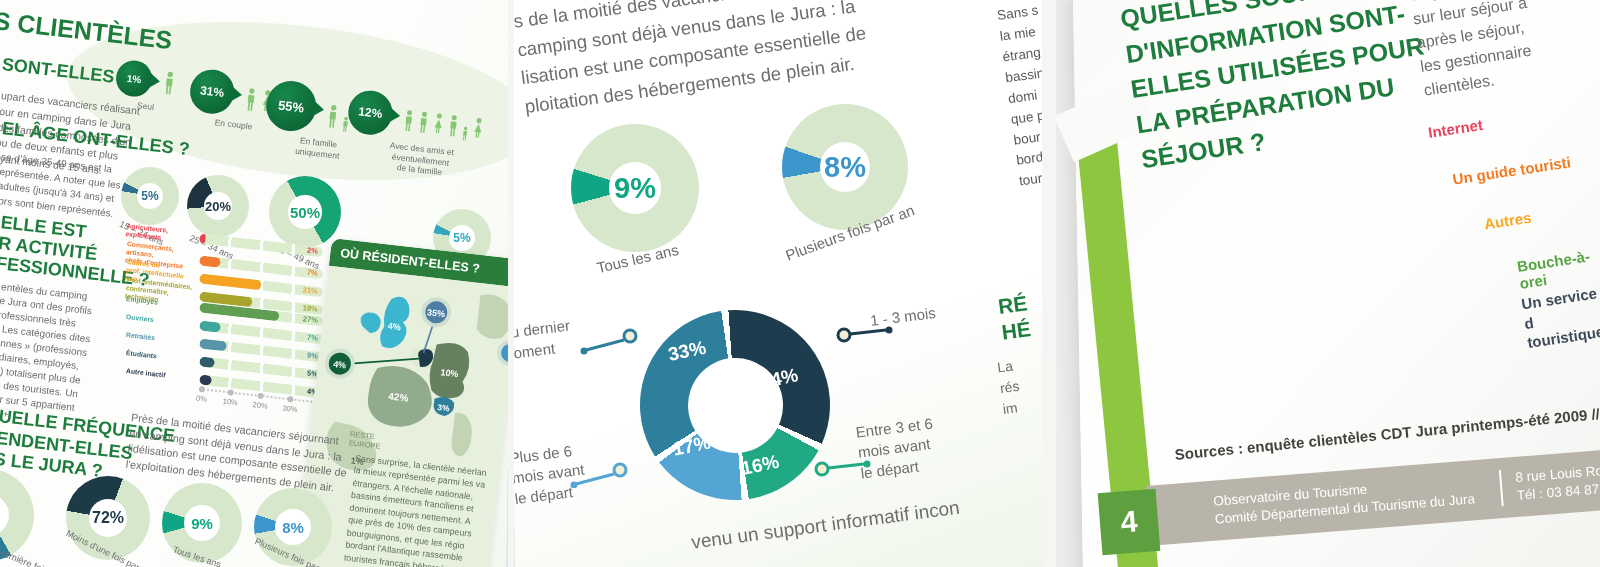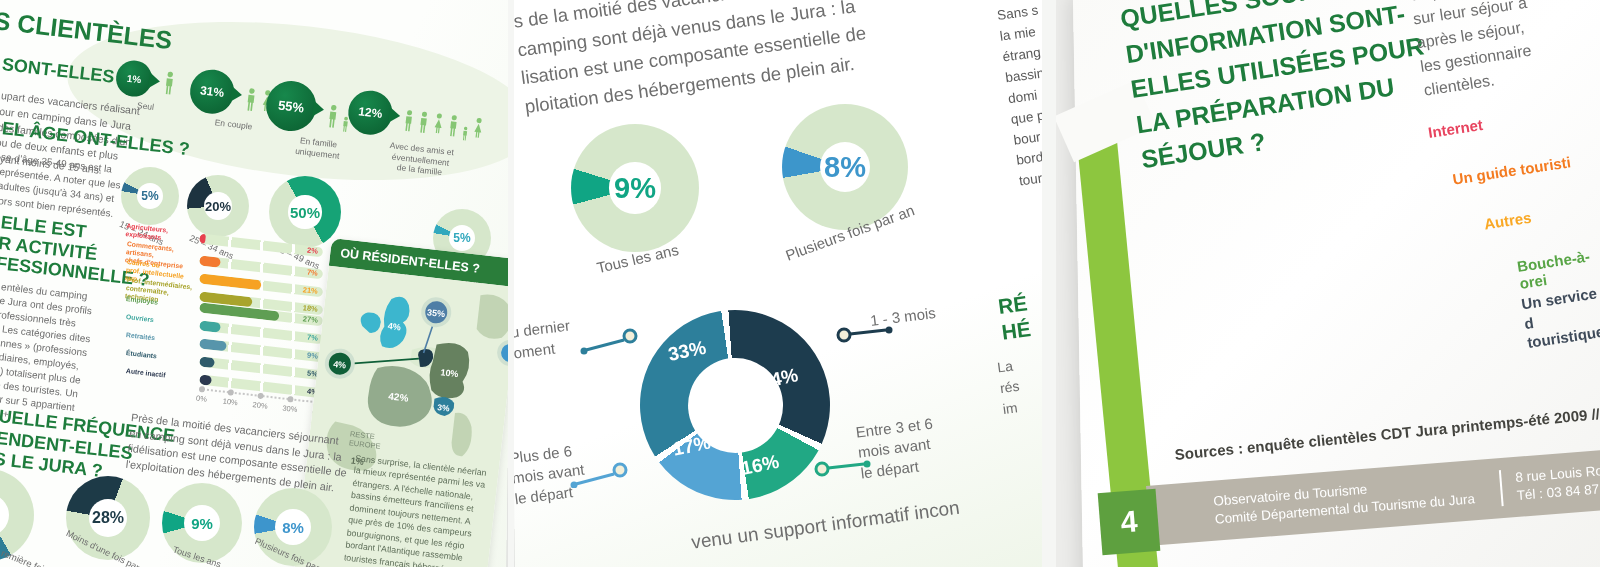--- a/index.html
+++ b/index.html
@@ -335,21 +335,21 @@
 fidélisation est une composante essentielle de
 l'exploitation des hébergements de plein air.</div>
 
     <div class="donut" style="left: -58px; top: 469px; width: 92px; height: 92px; background: conic-gradient(from 150deg, rgb(46, 125, 150) 0deg, rgb(46, 125, 150) 55%, rgb(214, 231, 203) 55%, rgb(214, 231, 203) 100%);">
         <span class="hole"></span>
         <span class="pct" style="font-size: 17px; color: rgb(46, 125, 150);" fill="#2e7d96">4%</span>
       </div>
     <span class="dlab" style="left:0px;top:556px;transform:rotate(22deg);font-size:9.5px;">remière fois</span>
     <div class="donut" style="left: 66px; top: 476px; width: 84px; height: 84px; background: conic-gradient(from -80deg, rgb(29, 58, 71) 0deg, rgb(29, 58, 71) 28%, rgb(214, 231, 203) 28%, rgb(214, 231, 203) 100%);">
         <span class="hole"></span>
-        <span class="pct" style="font-size: 16px; color: rgb(29, 58, 71);" fill="#1d3a47">28%</span>
+        <span class="pct" style="font-size: 16px; color: rgb(29, 58, 71);" fill="#1d3a47">72%</span>
       </div>
     <span class="dlab" style="left:62px;top:548px;transform:rotate(26deg);font-size:9px;">Moins d'une fois par an</span>
     <div class="donut" style="left: 162px; top: 483px; width: 80px; height: 80px; background: conic-gradient(from -105deg, rgb(16, 165, 132) 0deg, rgb(16, 165, 132) 9%, rgb(214, 231, 203) 9%, rgb(214, 231, 203) 100%);">
         <span class="hole"></span>
         <span class="pct" style="font-size: 15px; color: rgb(16, 165, 132);" fill="#10a584">9%</span>
       </div>
     <span class="dlab" style="left:172px;top:552px;transform:rotate(18deg);font-size:9px;">Tous les ans</span>
     <div class="donut" style="left: 254px; top: 488px; width: 78px; height: 78px; background: conic-gradient(from -100deg, rgb(61, 149, 204) 0deg, rgb(61, 149, 204) 8%, rgb(214, 231, 203) 8%, rgb(214, 231, 203) 100%);">
         <span class="hole"></span>
         <span class="pct" style="font-size: 15px; color: rgb(61, 149, 204);" fill="#3d95cc">8%</span>

